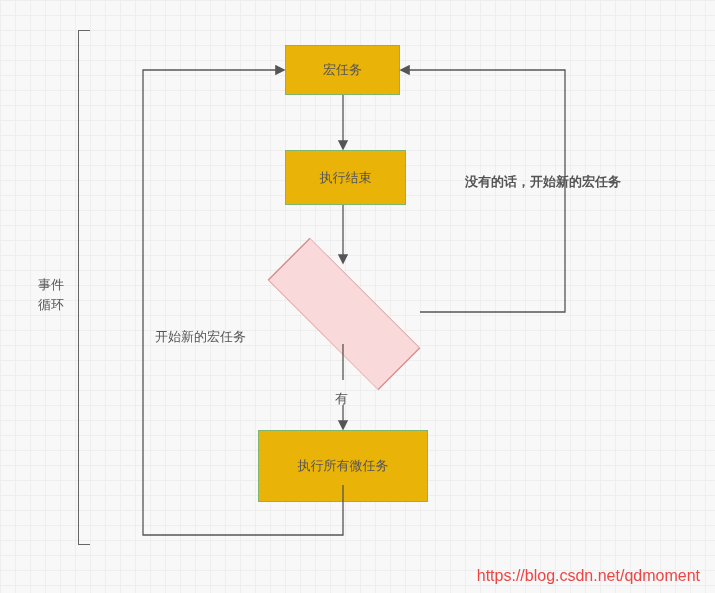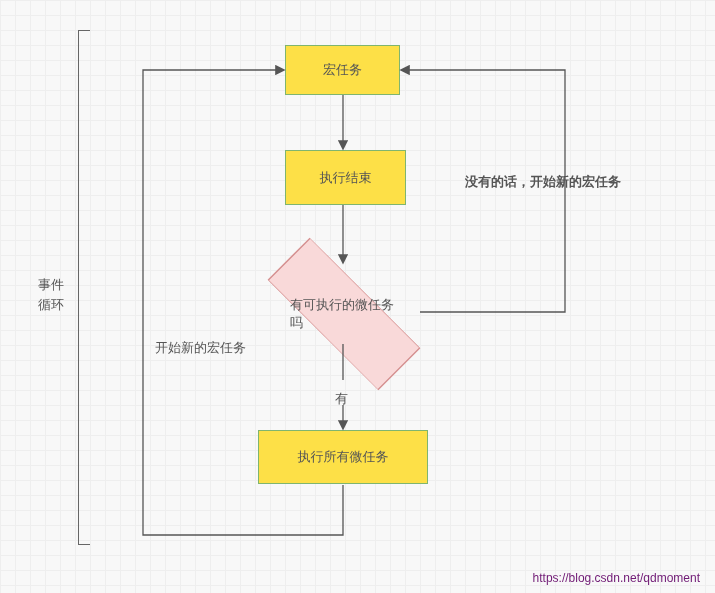--- a/index.html
+++ b/index.html
@@ -29,21 +29,21 @@
       border-bottom: 1px solid #666;
     }
     .side-label {
       position: absolute;
       left: 38px;
       top: 275px;
       line-height: 1.5;
     }
     .box {
       position: absolute;
-      background: #fde047;
+      background: #eab308;
       border: 1px solid #7fb56f;
       display: flex;
       align-items: center;
       justify-content: center;
       text-align: center;
     }
     .diamond-wrap {
       position: absolute;
       display: flex;
       align-items: center;
@@ -70,22 +70,22 @@
       top: 0;
       left: 0;
       width: 715px;
       height: 593px;
       pointer-events: none;
     }
     .watermark {
       position: absolute;
       right: 15px;
       bottom: 8px;
-      color: #701a75;
-      font-size: 12px;
+      color: #ef4444;
+      font-size: 16px;
       font-family: Arial, sans-serif;
     }
   </style>
 </head>
 <body>
 
 <div class="bracket"></div>
 
 <div class="side-label">
   <span>事件</span><br>
@@ -95,31 +95,30 @@
 <div class="box" style="left:285px; top:45px; width:115px; height:50px;">
   <span>宏任务</span>
 </div>
 
 <div class="box" style="left:285px; top:150px; width:121px; height:55px;">
   <span>执行结束</span>
 </div>
 
 <div class="diamond-wrap" style="left:290px; top:260px; width:108px; height:108px;">
   <div class="diamond"></div>
-  <span class="diamond-text">有可执行的微任务吗</span>
 </div>
 
-<div class="box" style="left:258px; top:430px; width:170px; height:54px;">
+<div class="box" style="left:258px; top:430px; width:170px; height:72px;">
   <span>执行所有微任务</span>
 </div>
 
 <div class="label" style="left:335px; top:390px;">
   <span>有</span>
 </div>
-<div class="label" style="left:155px; top:339px;">
+<div class="label" style="left:155px; top:328px;">
   <span>开始新的宏任务</span>
 </div>
 <div class="label" style="left:465px; top:173px;font-weight:bold;">
   <span>没有的话，开始新的宏任务</span>
 </div>
 
 <svg class="arrows">
   <defs>
     <marker id="arrowhead" markerWidth="8" markerHeight="8" refX="6" refY="4" orient="auto">
       <path d="M0,0 L8,4 L0,8 Z" fill="#555"></path>

